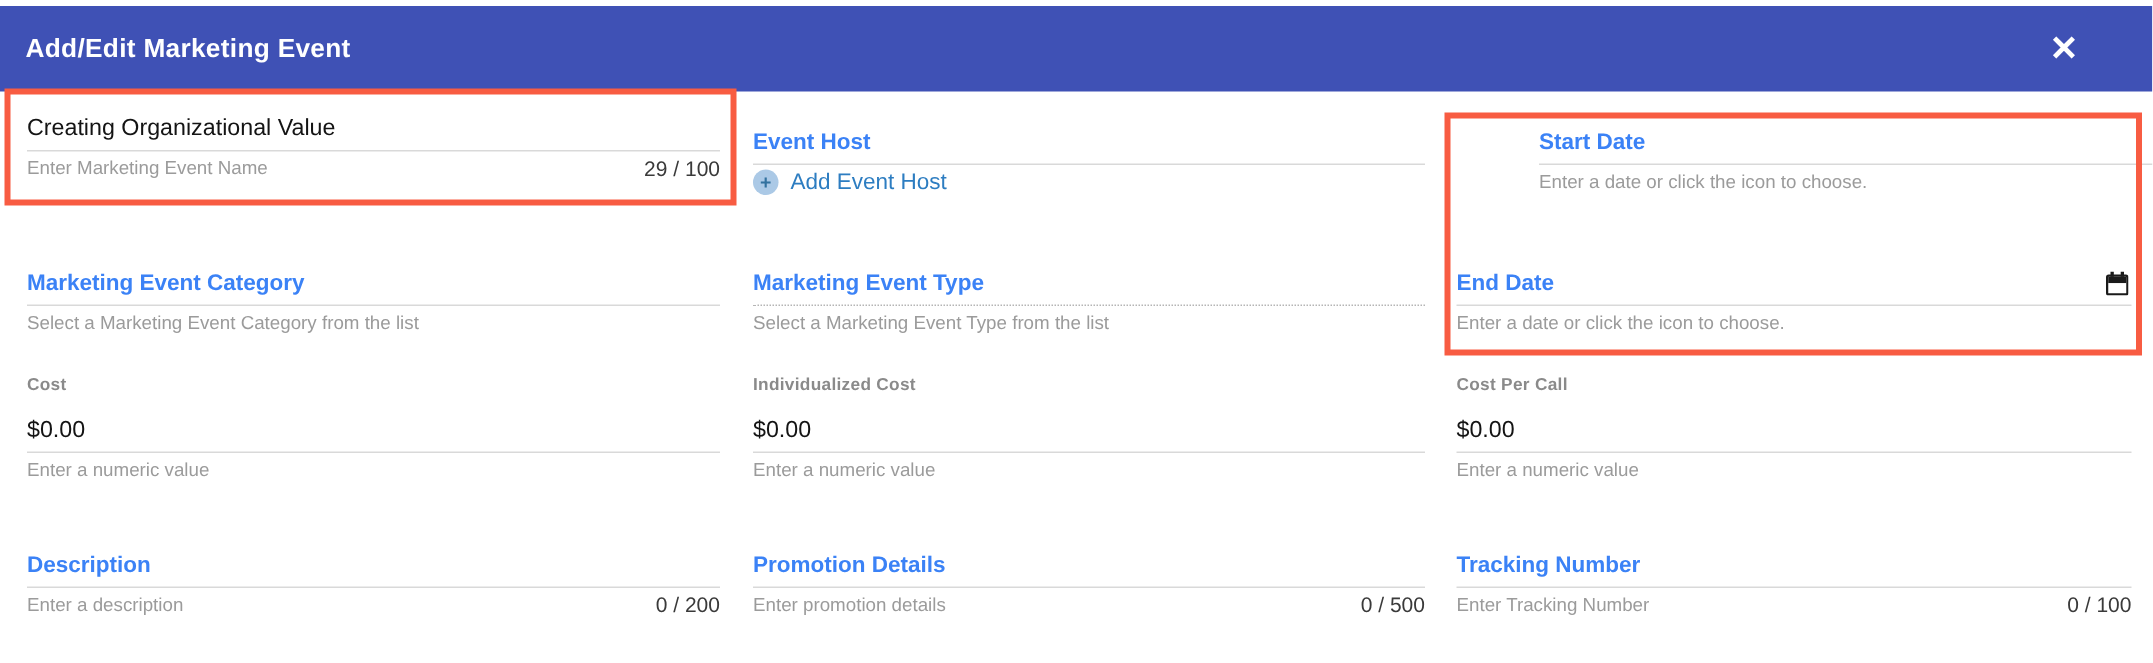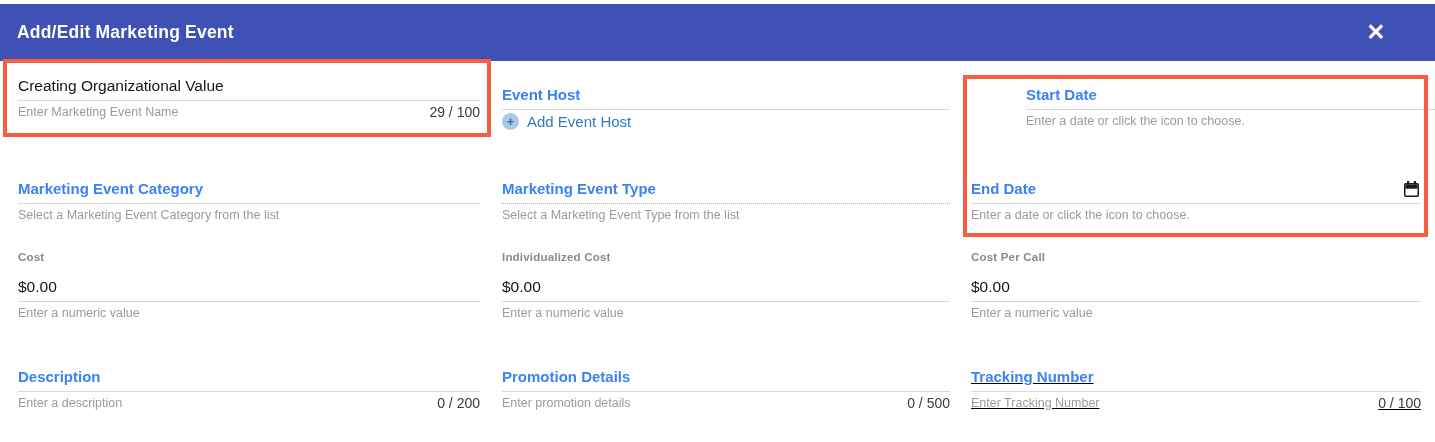--- a/index.html
+++ b/index.html
@@ -155,21 +155,21 @@
 
   <div class="field" style="left:502px;top:368px;width:448px;">
     <div class="label-lg">Promotion Details</div>
     <div class="line-lg"></div>
     <div class="helper-row">
       <span>Enter promotion details</span>
       <span class="counter">0 / 500</span>
     </div>
   </div>
 
-  <div class="field" style="left:971px;top:368px;width:450px;text-decoration:underline;">
+  <div class="field" style="left:971px;top:368px;width:450px;">
     <div class="label-lg">Tracking Number</div>
     <div class="line-lg"></div>
     <div class="helper-row">
       <span>Enter Tracking Number</span>
       <span class="counter">0 / 100</span>
     </div>
   </div>
 
   <div class="hl-box" style="left:3px;top:59px;width:488px;height:78px;"></div>
   <div class="hl-box" style="left:963px;top:75px;width:465px;height:162px;"></div>

